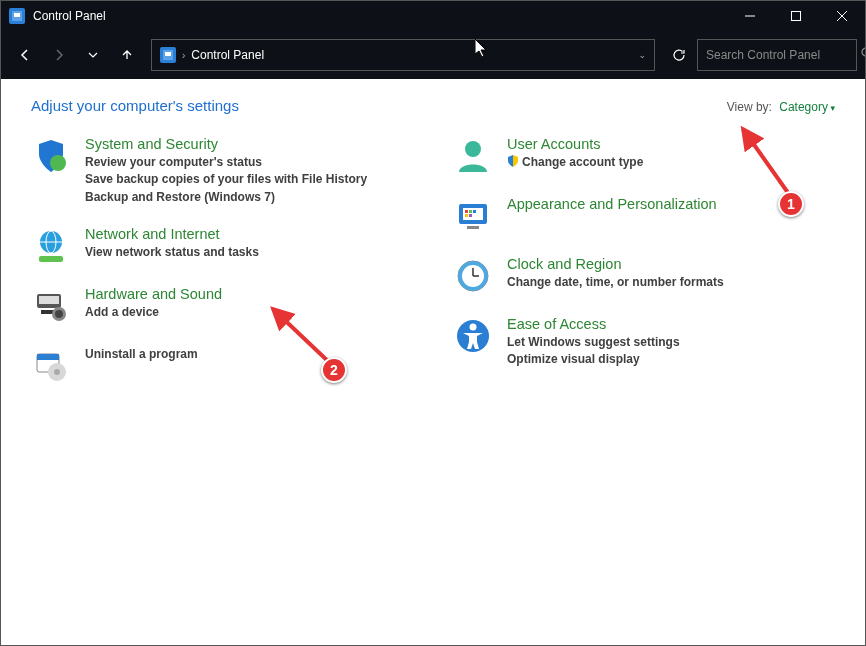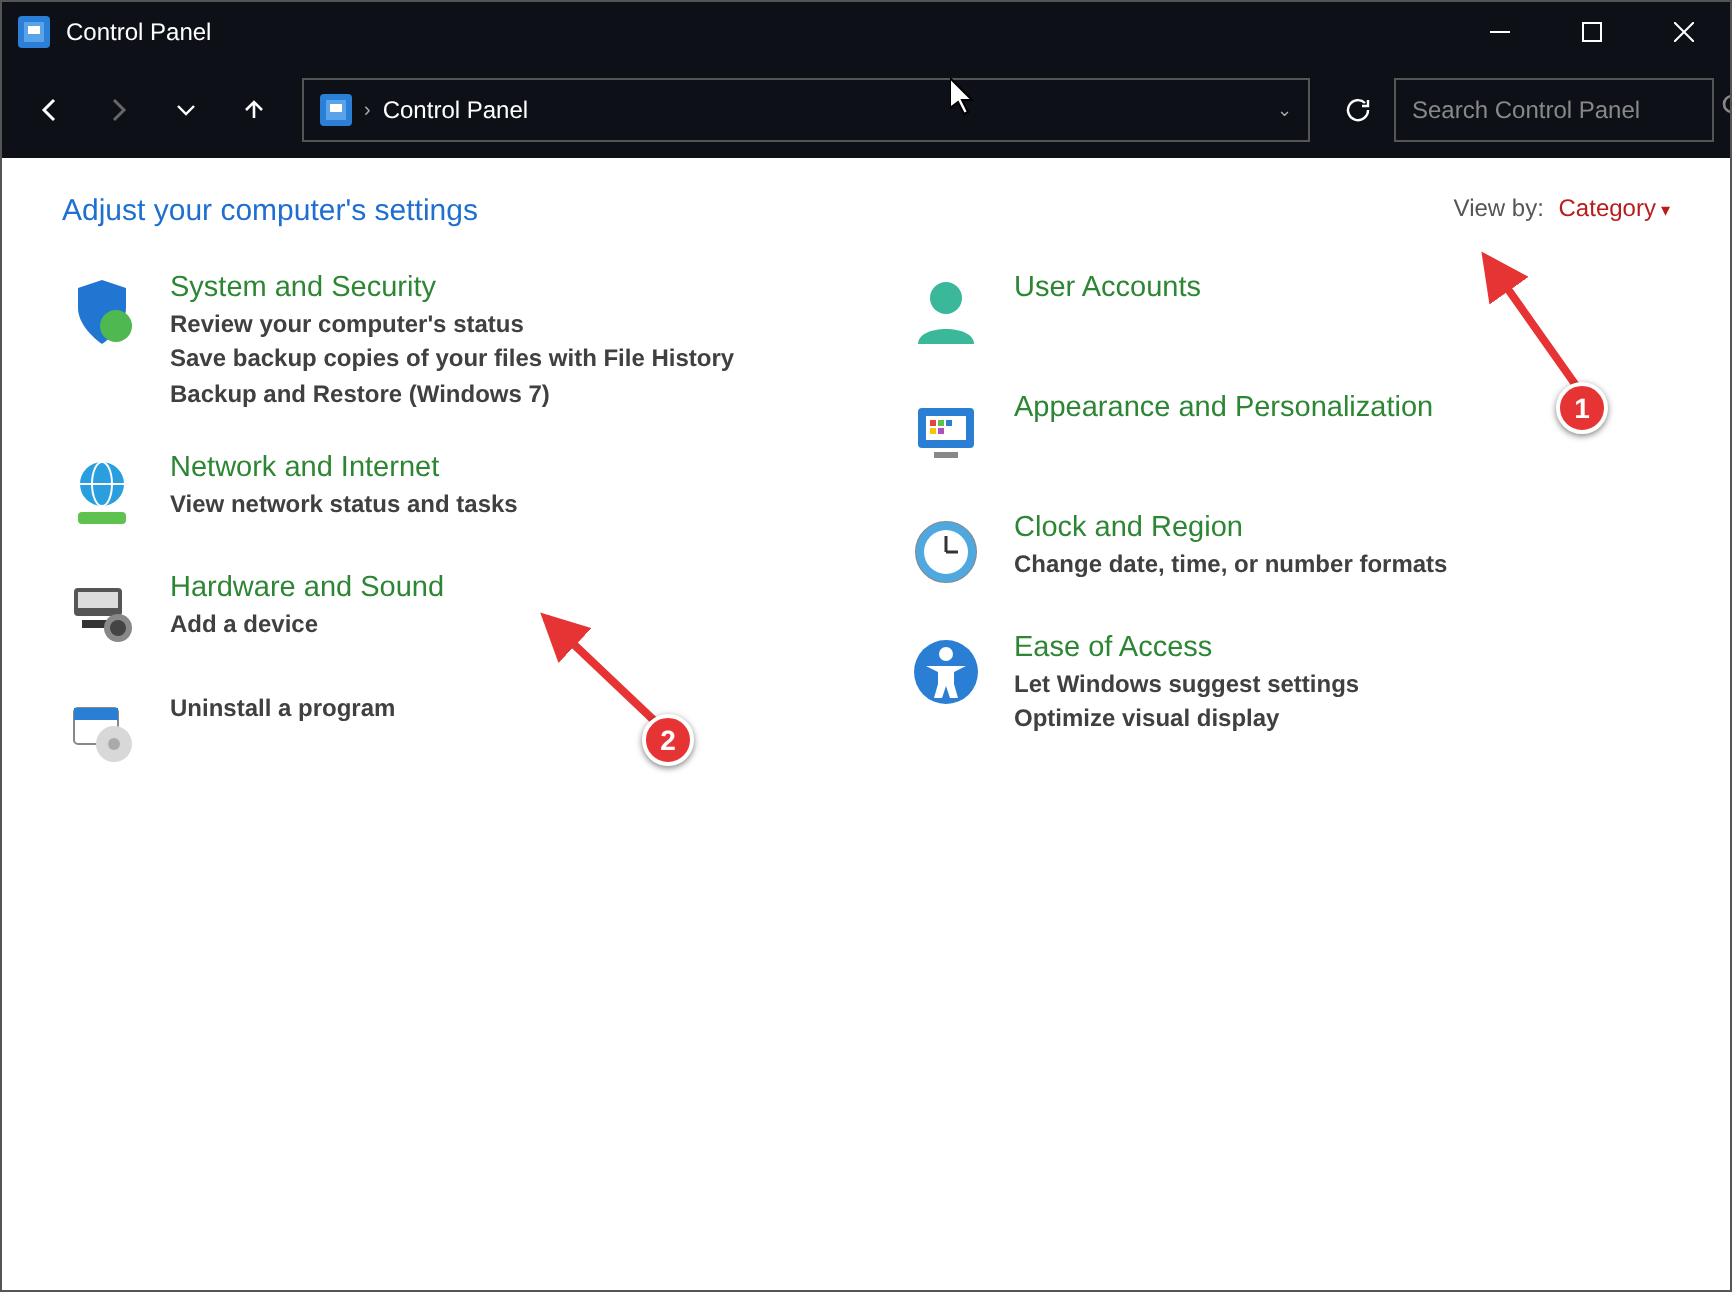--- a/index.html
+++ b/index.html
@@ -20,23 +20,23 @@
     .addr-icon { width:16px; height:16px; background:#2c7fd6; border-radius:2px; display:flex; align-items:center; justify-content:center;}
     .addr-text { font-size: 12px; flex: 1; }
     .refresh-btn { width: 32px; height: 32px; display:flex; align-items:center; justify-content:center; color:#fff; cursor:pointer;}
     .search-box { width: 160px; height: 32px; border: 1px solid #555; display: flex; align-items: center; padding: 4px 8px; }
     .search-input { flex: 1; background: transparent; border: none; outline: none; color: #fff; font-size: 12px; }
     .search-input::placeholder { color: #888; }
     .search-icon { color: #888; font-size: 12px;}
     
     
     .content { padding: 18px 30px; height: calc(100% - 78px); background: #fff; overflow: auto; position: relative;}
-    .heading { color: #1e6fcf; font-size: 15px; font-weight: 400; margin-bottom: 22px; display: flex; justify-content: space-between; align-items: flex-start;}
+    .heading { color: #1e6fcf; font-size: 15px; font-weight: 400; margin-bottom: 22px; display: flex; justify-content: space-between; align-items: flex-end;}
     .view-by { font-size: 12px; color: #555; }
-    .view-by-link { color: #b91c1c; cursor: pointer; padding-left: 4px;}
+    .view-by-link { color: #15803d; cursor: pointer; padding-left: 4px;}
     .view-by-link::after { content: " ▾"; font-size: 9px;}
     
     .cols { display: flex; gap: 40px; }
     .col { flex: 1; }
     .cat { display: flex; gap: 14px; margin-bottom: 20px; }
     .cat-icon { width: 40px; height: 40px; flex-shrink: 0; display:flex; align-items:center; justify-content:center; }
     .cat-body { flex: 1; }
     .cat-title { color: #2d8633; font-size: 14.5px; cursor: pointer; display: block; margin-bottom: 2px;}
     .cat-link { color: #404040; font-size: 12px; cursor: pointer; display: block; line-height: 1.45; font-weight: bold;}
     .shield { display:inline-block; width:12px; height:12px; vertical-align:-1px; margin-right:3px;}
@@ -201,20 +201,26 @@
 
       <div class="cat">
         <div class="cat-icon">
           <svg width="40" height="40" viewBox="0 0 40 40">
               <circle cx="20" cy="13" r="8" fill="#3bb89a"></circle>
               <path d="M6 36 C6 26 34 26 34 36 Z" fill="#3bb89a"></path>
             </svg>
         </div>
         <div class="cat-body">
           <a class="cat-title">User Accounts</a>
+          <a class="cat-link">
+            <span class="shield"><svg width="12" height="12" viewBox="0 0 12 12">
+                  <path d="M6 0 L11 2 L11 6 C11 9 6 12 6 12 L6 0" fill="#f7c600"></path>
+                  <path d="M6 0 L1 2 L1 6 C1 9 6 12 6 12 L6 0" fill="#2a7fd4"></path>
+                </svg></span><span>Change account type</span>
+          </a>
         </div>
       </div>
 
       <div class="cat">
         <div class="cat-icon">
           <svg width="40" height="40" viewBox="0 0 40 40">
               <rect x="6" y="8" width="28" height="20" rx="2" fill="#2a7fd4"></rect>
               <rect x="10" y="12" width="20" height="12" fill="#fff"></rect>
               <rect x="12" y="14" width="3" height="3" fill="#e6433f"></rect>
               <rect x="16" y="14" width="3" height="3" fill="#5fc24f"></rect>

